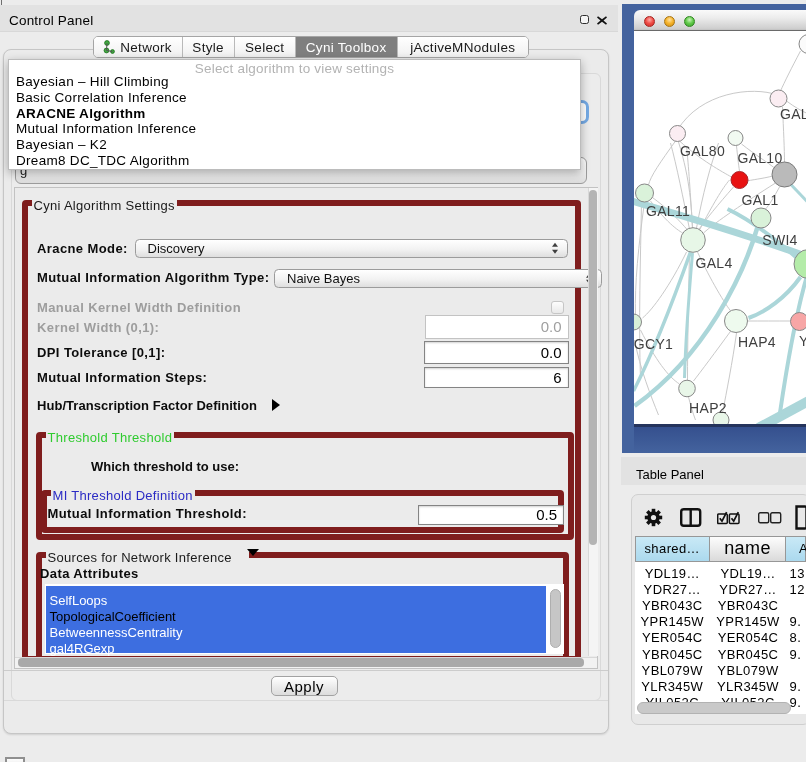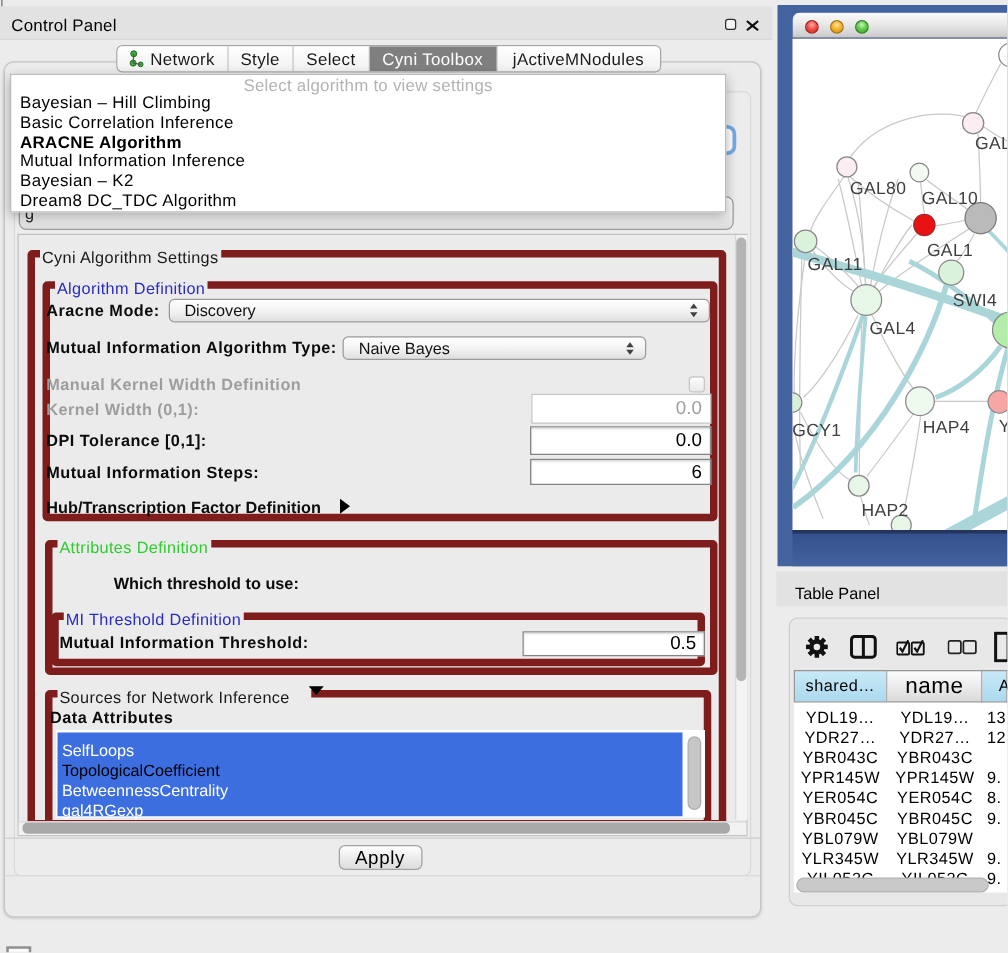--- a/index.html
+++ b/index.html
@@ -52,41 +52,38 @@
   <div class="sel" style="width:102.2px">Cyni Toolbox</div>
   <div style="width:131.1px">jActiveMNodules</div>
 </div>
 
 <div class="abs" style="left:14px;top:187px;width:583.5px;height:481.5px;border:1px solid #c2c2c2;background:#ebebeb"></div>
 
 <div class="fs" style="left:21.5px;top:199.5px;width:559px;height:462px">
       <span>Cyni Algorithm Settings</span>
     </div>
 
-<div class="fs" style="left:33.5px;top:225px;width:540px;height:192px">
-      <span style="color:#2a2ac4">Algorithm Definition</span>
-    </div>
 
 <div class="lbl" style="left:37px;top:240px">Aracne Mode:</div>
 <div class="combo" style="left:134.5px;top:238.5px;width:433px;height:19.5px">Discovery<i class="arr"></i></div>
 <div class="lbl" style="left:37px;top:269.5px">Mutual Information Algorithm Type:</div>
-<div class="combo" style="left:274px;top:269px;width:243px;height:19px">Naive Bayes<i class="arr"></i></div>
+<div class="combo" style="left:274px;top:269px;width:328px;height:19px">Naive Bayes<i class="arr"></i></div>
 <div class="lbl dis" style="left:37px;top:299px">Manual Kernel Width Definition</div>
 <div class="abs" style="left:551px;top:301px;width:13px;height:13px;border:1px solid #c6c6c6;border-radius:3px;background:linear-gradient(#fdfdfd,#e9e9e9)"></div>
 <div class="lbl dis" style="left:37px;top:319px">Kernel Width (0,1):</div>
 <div class="tf dis" style="left:424.5px;top:315px;width:144px;height:23.5px">0.0</div>
 <div class="lbl" style="left:37px;top:344.5px">DPI Tolerance [0,1]:</div>
 <div class="tf" style="left:424px;top:341px;width:144.5px;height:23px">0.0</div>
 <div class="lbl" style="left:37px;top:369.5px">Mutual Information Steps:</div>
 <div class="tf" style="left:424px;top:366.5px;width:144.5px;height:21.5px">6</div>
 <div class="lbl" style="left:37px;top:397px;letter-spacing:0.05px">Hub/Transcription Factor Definition</div>
 <div class="abs" style="left:272px;top:398.5px;width:0;height:0;border-top:6px solid transparent;border-bottom:6px solid transparent;border-left:8px solid #000"></div>
 
 <div class="fs" style="left:35.5px;top:431.5px;width:538px;height:108.5px">
-      <span style="color:#2fcb2f">Attributes Definition</span>
+      <span style="color:#2fcb2f">Threshold Threshold</span>
     </div>
 <div class="lbl" style="left:91px;top:458px;letter-spacing:0">Which threshold to use:</div>
 
 <div class="fs" style="left:40.5px;top:490px;width:523.5px;height:43px">
       <span style="color:#2a2ac4">MI Threshold Definition</span>
     </div>
 <div class="lbl" style="left:47.5px;top:505.5px">Mutual Information Threshold:</div>
 <div class="tf" style="left:417.5px;top:504.5px;width:146.5px;height:20px">0.5</div>
 
 <div class="fs" style="left:35.5px;top:551.5px;width:533.5px;height:116.5px">

